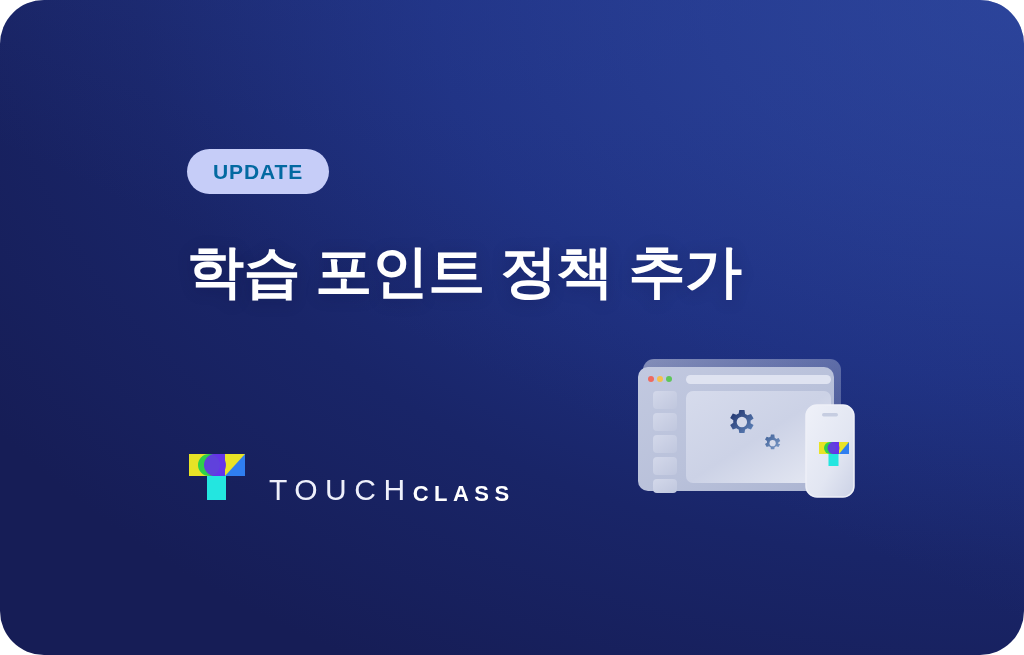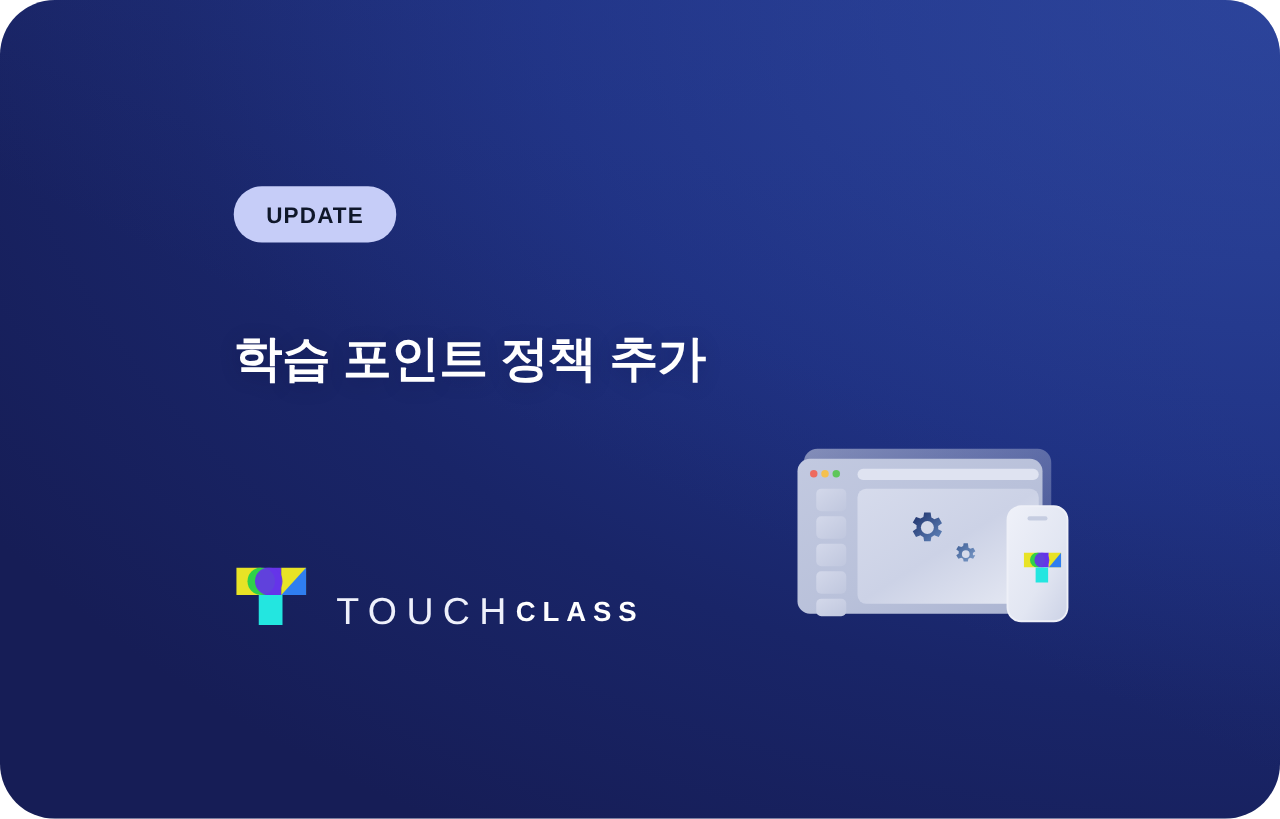--- a/index.html
+++ b/index.html
@@ -47,61 +47,60 @@
     height: 45px;
     padding: 0 26px;
     display: flex;
     align-items: center;
     justify-content: center;
     background: #c6cdf8;
     border-radius: 999px;
     z-index: 4;
   }
   .badge-label {
-    color: #0f172a;
-    font-size: 18px;
+    color: #0369a1;
+    font-size: 21px;
     font-weight: bold;
     letter-spacing: 0.9px;
     line-height: 1;
   }
 
   
   .headline {
     position: absolute;
     left: 187px;
     top: 236px;
     color: #ffffff;
-    font-size: 39px;
+    font-size: 57px;
     font-weight: bold;
     letter-spacing: -0.5px;
     line-height: 1.25;
     white-space: nowrap;
     z-index: 4;
     text-shadow: 0 2px 16px rgba(8,12,48,0.22);
-    margin-top: 28px;
   }
 
   
   .brand {
     position: absolute;
     left: 189px;
     top: 446px;
     display: flex;
     align-items: center;
     gap: 24px;
     z-index: 4;
   }
   .brand-mark {
     width: 56px;
     height: 46px;
     display: block;
   }
   .brand-word {
     display: flex;
-    align-items: center;
+    align-items: flex-end;
     color: #ffffff;
     margin-top: 27px;
   }
   .brand-word .wm-light {
     font-size: 30px;
     font-weight: 300;
     letter-spacing: 7.5px;
     color: #eef0fb;
   }
   .brand-word .wm-bold {

